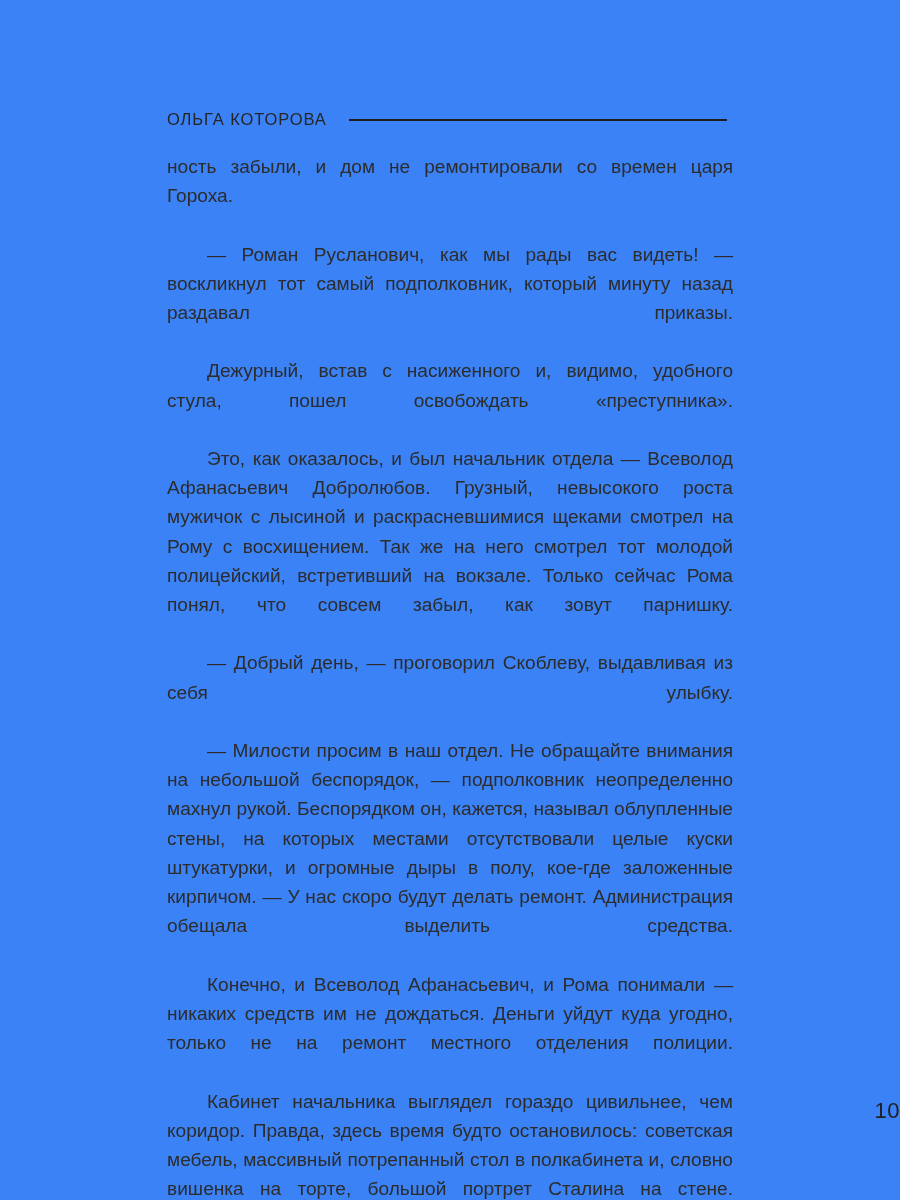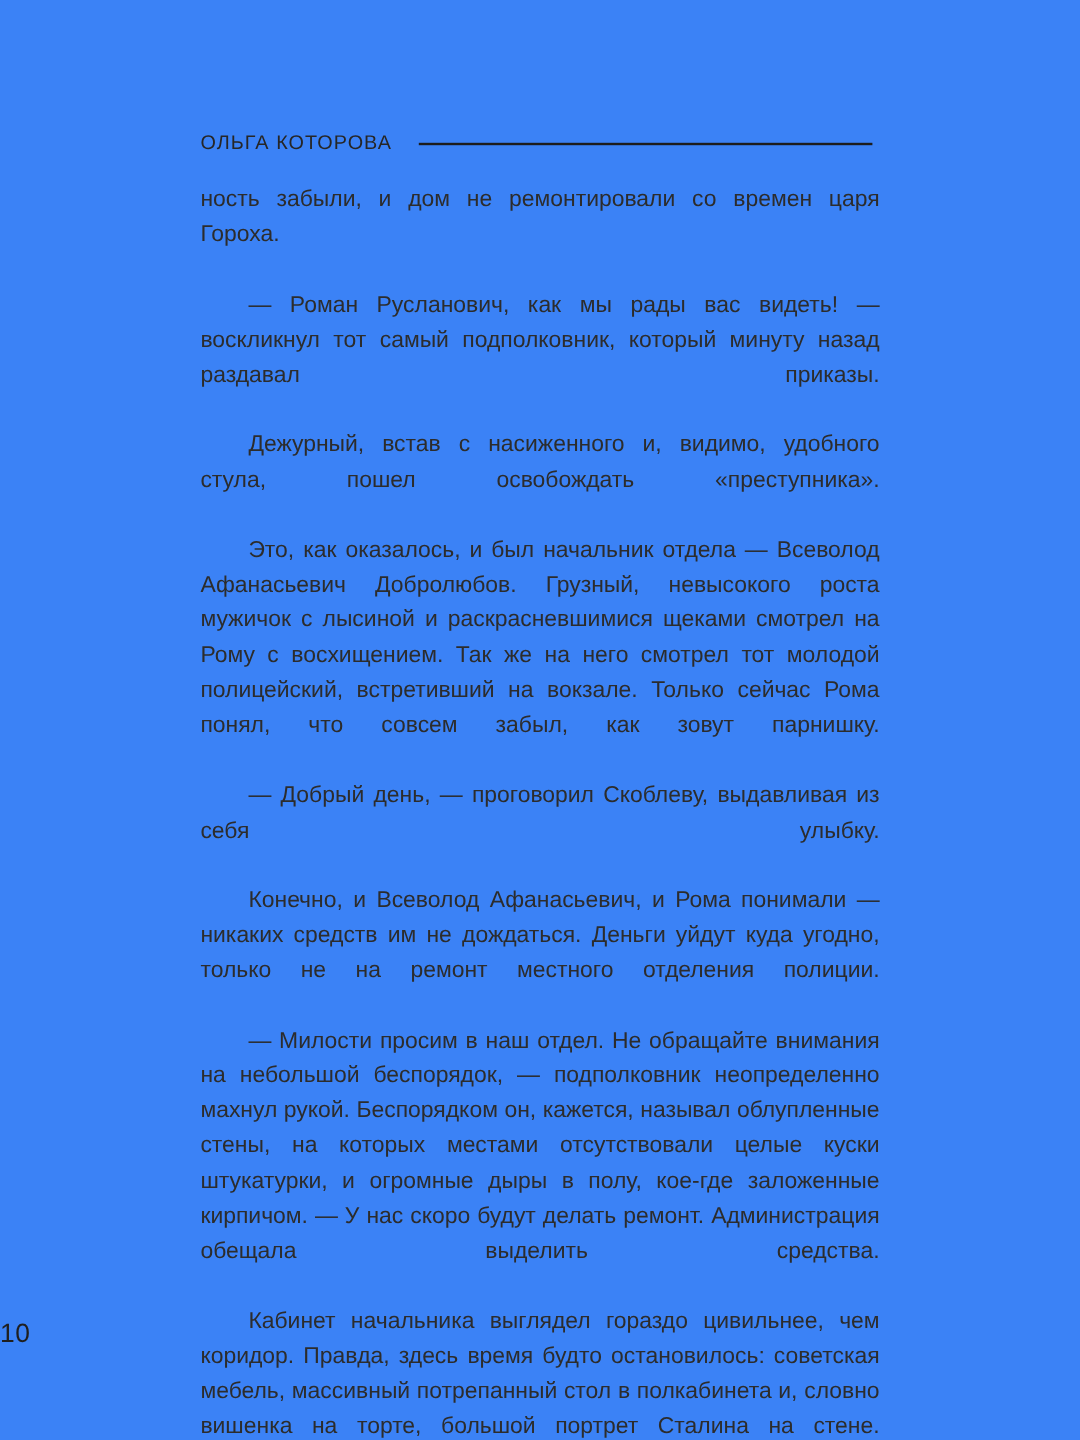--- a/index.html
+++ b/index.html
@@ -80,21 +80,21 @@
     display: inline-block;
     width: 100%;
   }
 
   
   .folio {
     position: absolute;
     left: 0;
     top: 1098px;
     width: 900px;
-    text-align: left;
+    text-align: right;
     font-size: 22px;
     color: #1f1f1f;
     letter-spacing: 0.5px;
   }
 </style>
 </head>
 <body>
 
 <div class="page">
 
@@ -102,21 +102,21 @@
     <span class="running-head-title">ОЛЬГА КОТОРОВА</span>
     <span class="running-head-rule"></span>
   </div>
 
   <div class="body-text">
     <p class="no-indent">ность забыли, и дом не ремонтировали со времен царя Гороха.</p>
     <p>— Роман Русланович, как мы рады вас видеть! — воскликнул тот самый подполковник, который минуту назад раздавал приказы.</p>
     <p>Дежурный, встав с насиженного и, видимо, удобного стула, пошел освобождать «преступника».</p>
     <p>Это, как оказалось, и был начальник отдела — Всеволод Афанасьевич Добролюбов. Грузный, невысокого роста мужичок с лысиной и раскрасневшимися щеками смотрел на Рому с восхищением. Так же на него смотрел тот молодой полицейский, встретивший на вокзале. Только сейчас Рома понял, что совсем забыл, как зовут парнишку.</p>
     <p>— Добрый день, — проговорил Скоблеву, выдавливая из себя улыбку.</p>
+    <p>— Милости просим в наш отдел. Не обращайте внимания на небольшой беспорядок, — подполковник неопределенно махнул рукой. Беспорядком он, кажется, называл облупленные стены, на которых местами отсутствовали целые куски штукатурки, и огромные дыры в полу, кое-где заложенные кирпичом. — У нас скоро будут делать ремонт. Администрация обещала выделить средства.</p>
     <p>Конечно, и Всеволод Афанасьевич, и Рома понимали — никаких средств им не дождаться. Деньги уйдут куда угодно, только не на ремонт местного отделения полиции.</p>
-    <p>— Милости просим в наш отдел. Не обращайте внимания на небольшой беспорядок, — подполковник неопределенно махнул рукой. Беспорядком он, кажется, называл облупленные стены, на которых местами отсутствовали целые куски штукатурки, и огромные дыры в полу, кое-где заложенные кирпичом. — У нас скоро будут делать ремонт. Администрация обещала выделить средства.</p>
     <p>Кабинет начальника выглядел гораздо цивильнее, чем коридор. Правда, здесь время будто остановилось: советская мебель, массивный потрепанный стол в полкабинета и, словно вишенка на торте, большой портрет Сталина на стене. Скоблеву на миг показалось, что он перенесся в СССР.</p>
 
   </div>
 
   <div class="folio">10</div>
 
 </div>
 
 </body></html>

